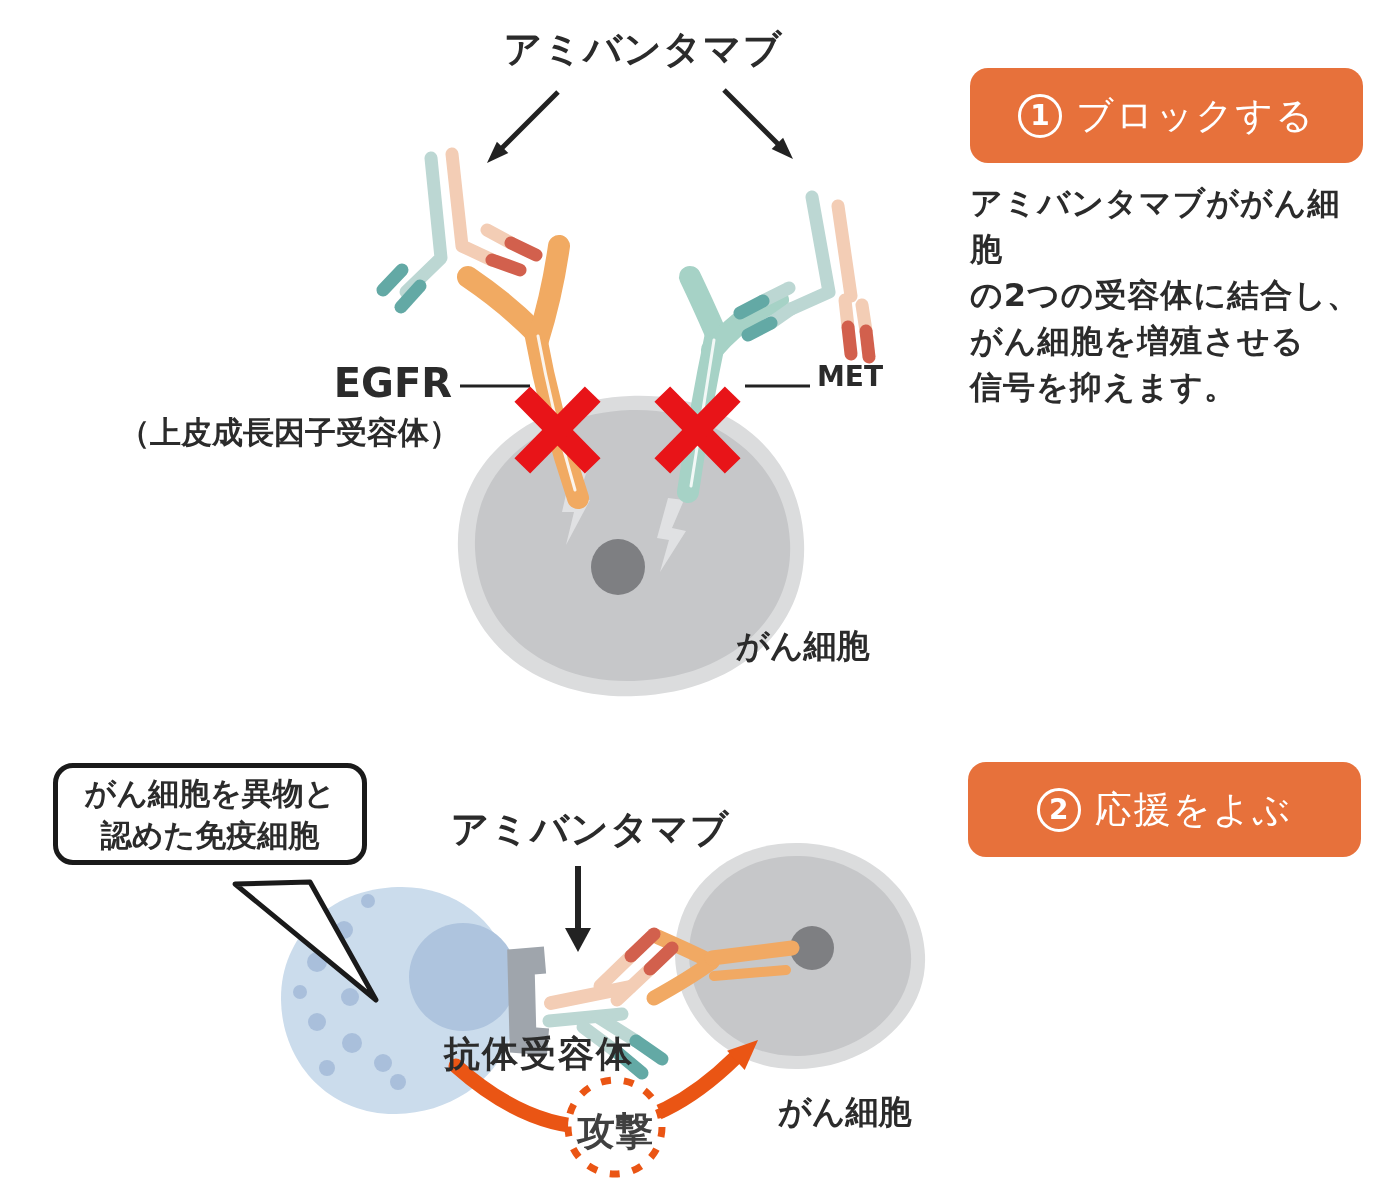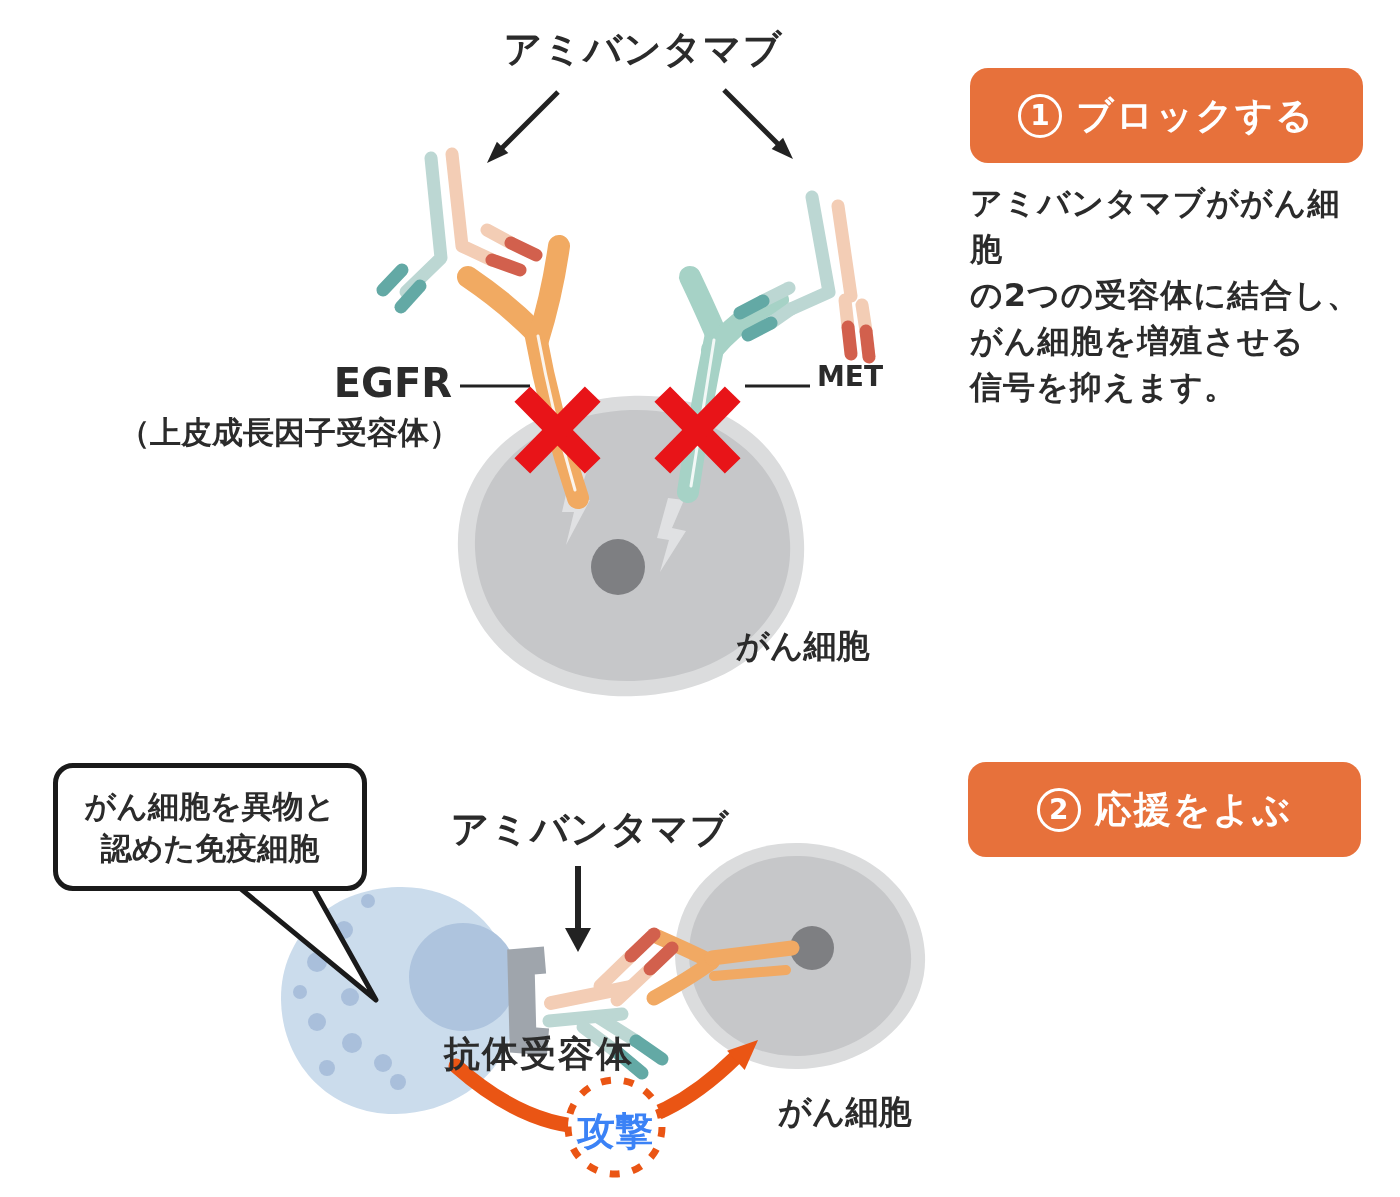--- a/index.html
+++ b/index.html
@@ -15,25 +15,25 @@
   
   .step-box {
     position:absolute; width:393px; height:95px; background:#E7713B; border-radius:18px;
     display:flex; align-items:center; justify-content:center; color:#fff;
   }
   .step-num {
     display:inline-flex; width:44px; height:44px; border:3px solid #fff; border-radius:50%;
     align-items:center; justify-content:center; font-size:28px; font-weight:bold; margin-right:14px;
     flex:0 0 auto;
   }
-  .step-title { font-size:37px; font-weight:bold; letter-spacing:2px; }
+  .step-title { font-size:37px; font-weight:normal; letter-spacing:2px; }
   .step-body { position:absolute; width:402px; font-size:32px; line-height:46px; font-weight:bold; letter-spacing:1px; }
   
   .bubble {
-    position:absolute; left:53px; top:763px; width:314px; height:128px;
+    position:absolute; left:53px; top:763px; width:314px; height:102px;
     background:#fff; border:5px solid #1a1a1a; border-radius:20px;
     display:flex; align-items:center; justify-content:center; text-align:center;
     font-size:31px; line-height:42px; font-weight:bold;
   }
 </style>
 </head>
 <body>
 
 <div class="canvas">
 
@@ -185,21 +185,21 @@
 
   <div class="bubble">
     <span class="pre">がん細胞を異物と
 認めた免疫細胞</span>
   </div>
 
   <div class="abs lbl" style="left:440px; top:804px; width:300px; text-align:center; font-size:38px; letter-spacing:1px;">アミバンタマブ</div>
 
   <div class="abs lbl" style="left:444px; top:1030px; font-size:36px; letter-spacing:2px;">抗体受容体</div>
 
-  <div class="abs lbl" style="left:567px; top:1106px; width:96px; text-align:center; font-size:38px; color:#3b82f6;">攻撃</div>
+  <div class="abs lbl" style="left:567px; top:1106px; width:96px; text-align:center; font-size:38px; color:#404040;">攻撃</div>
 
   <div class="abs lbl" style="left:778px; top:1090px; font-size:33px;">がん細胞</div>
 
   <div class="step-box" style="left:968px; top:762px;">
     <span class="step-num">2</span>
     <span class="step-title">応援をよぶ</span>
   </div>
 
 </div>
 

